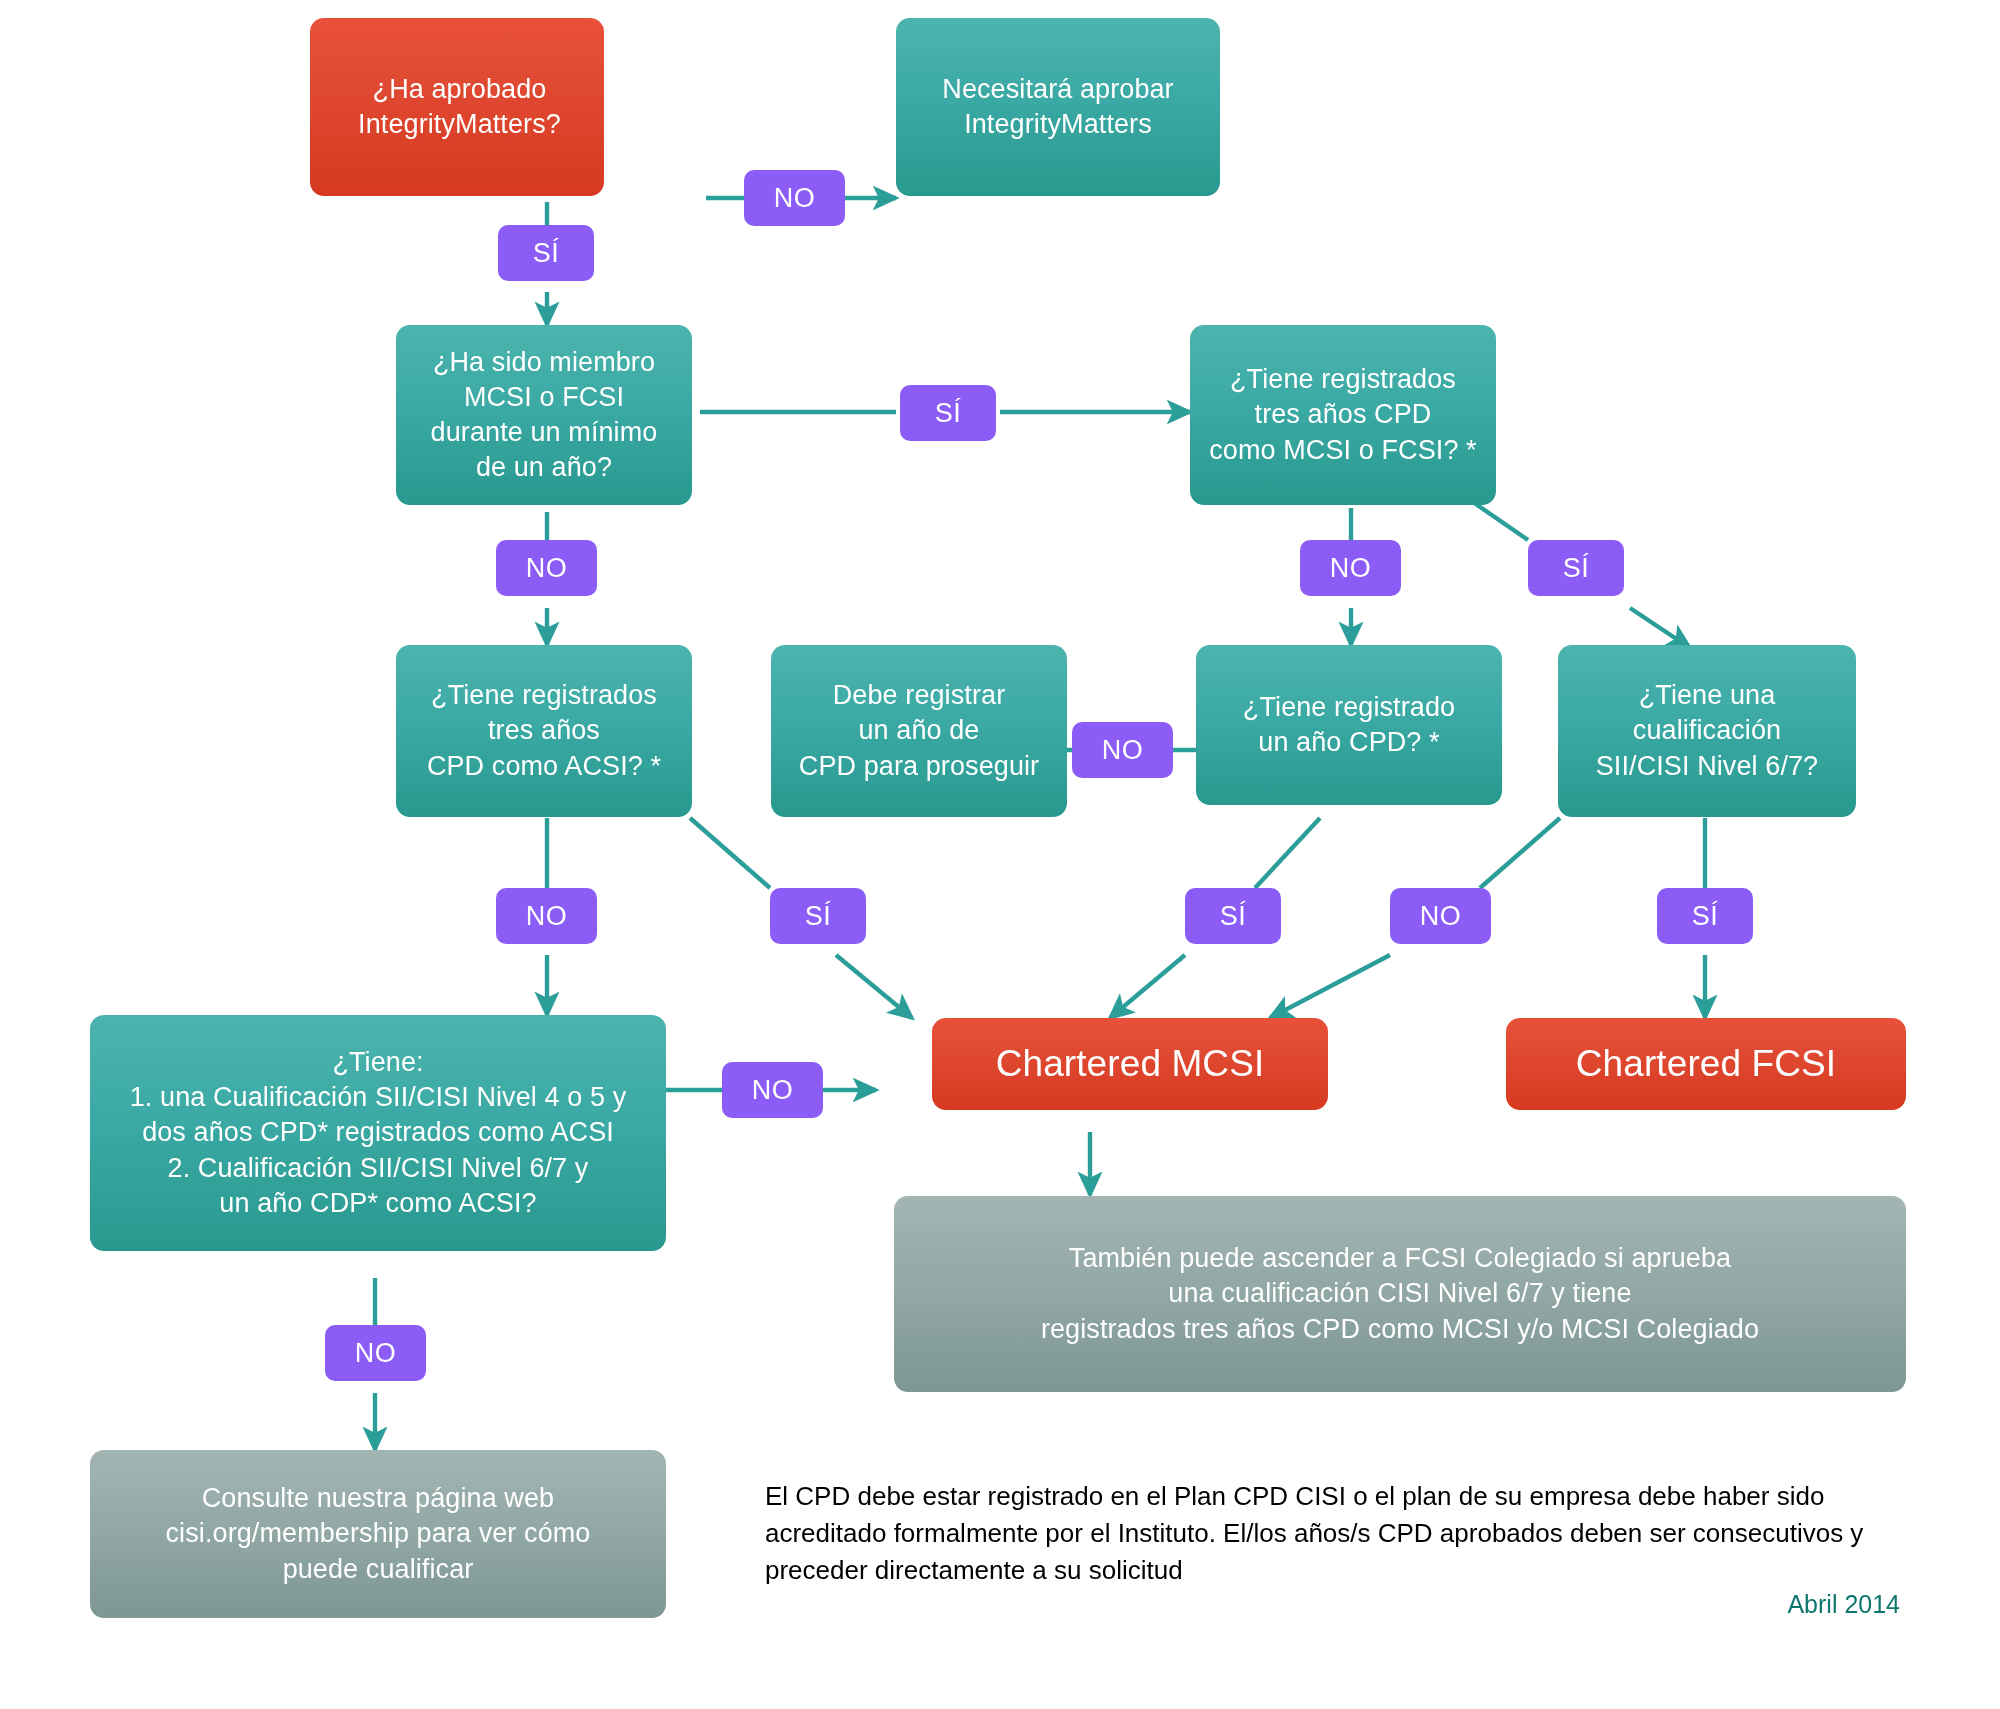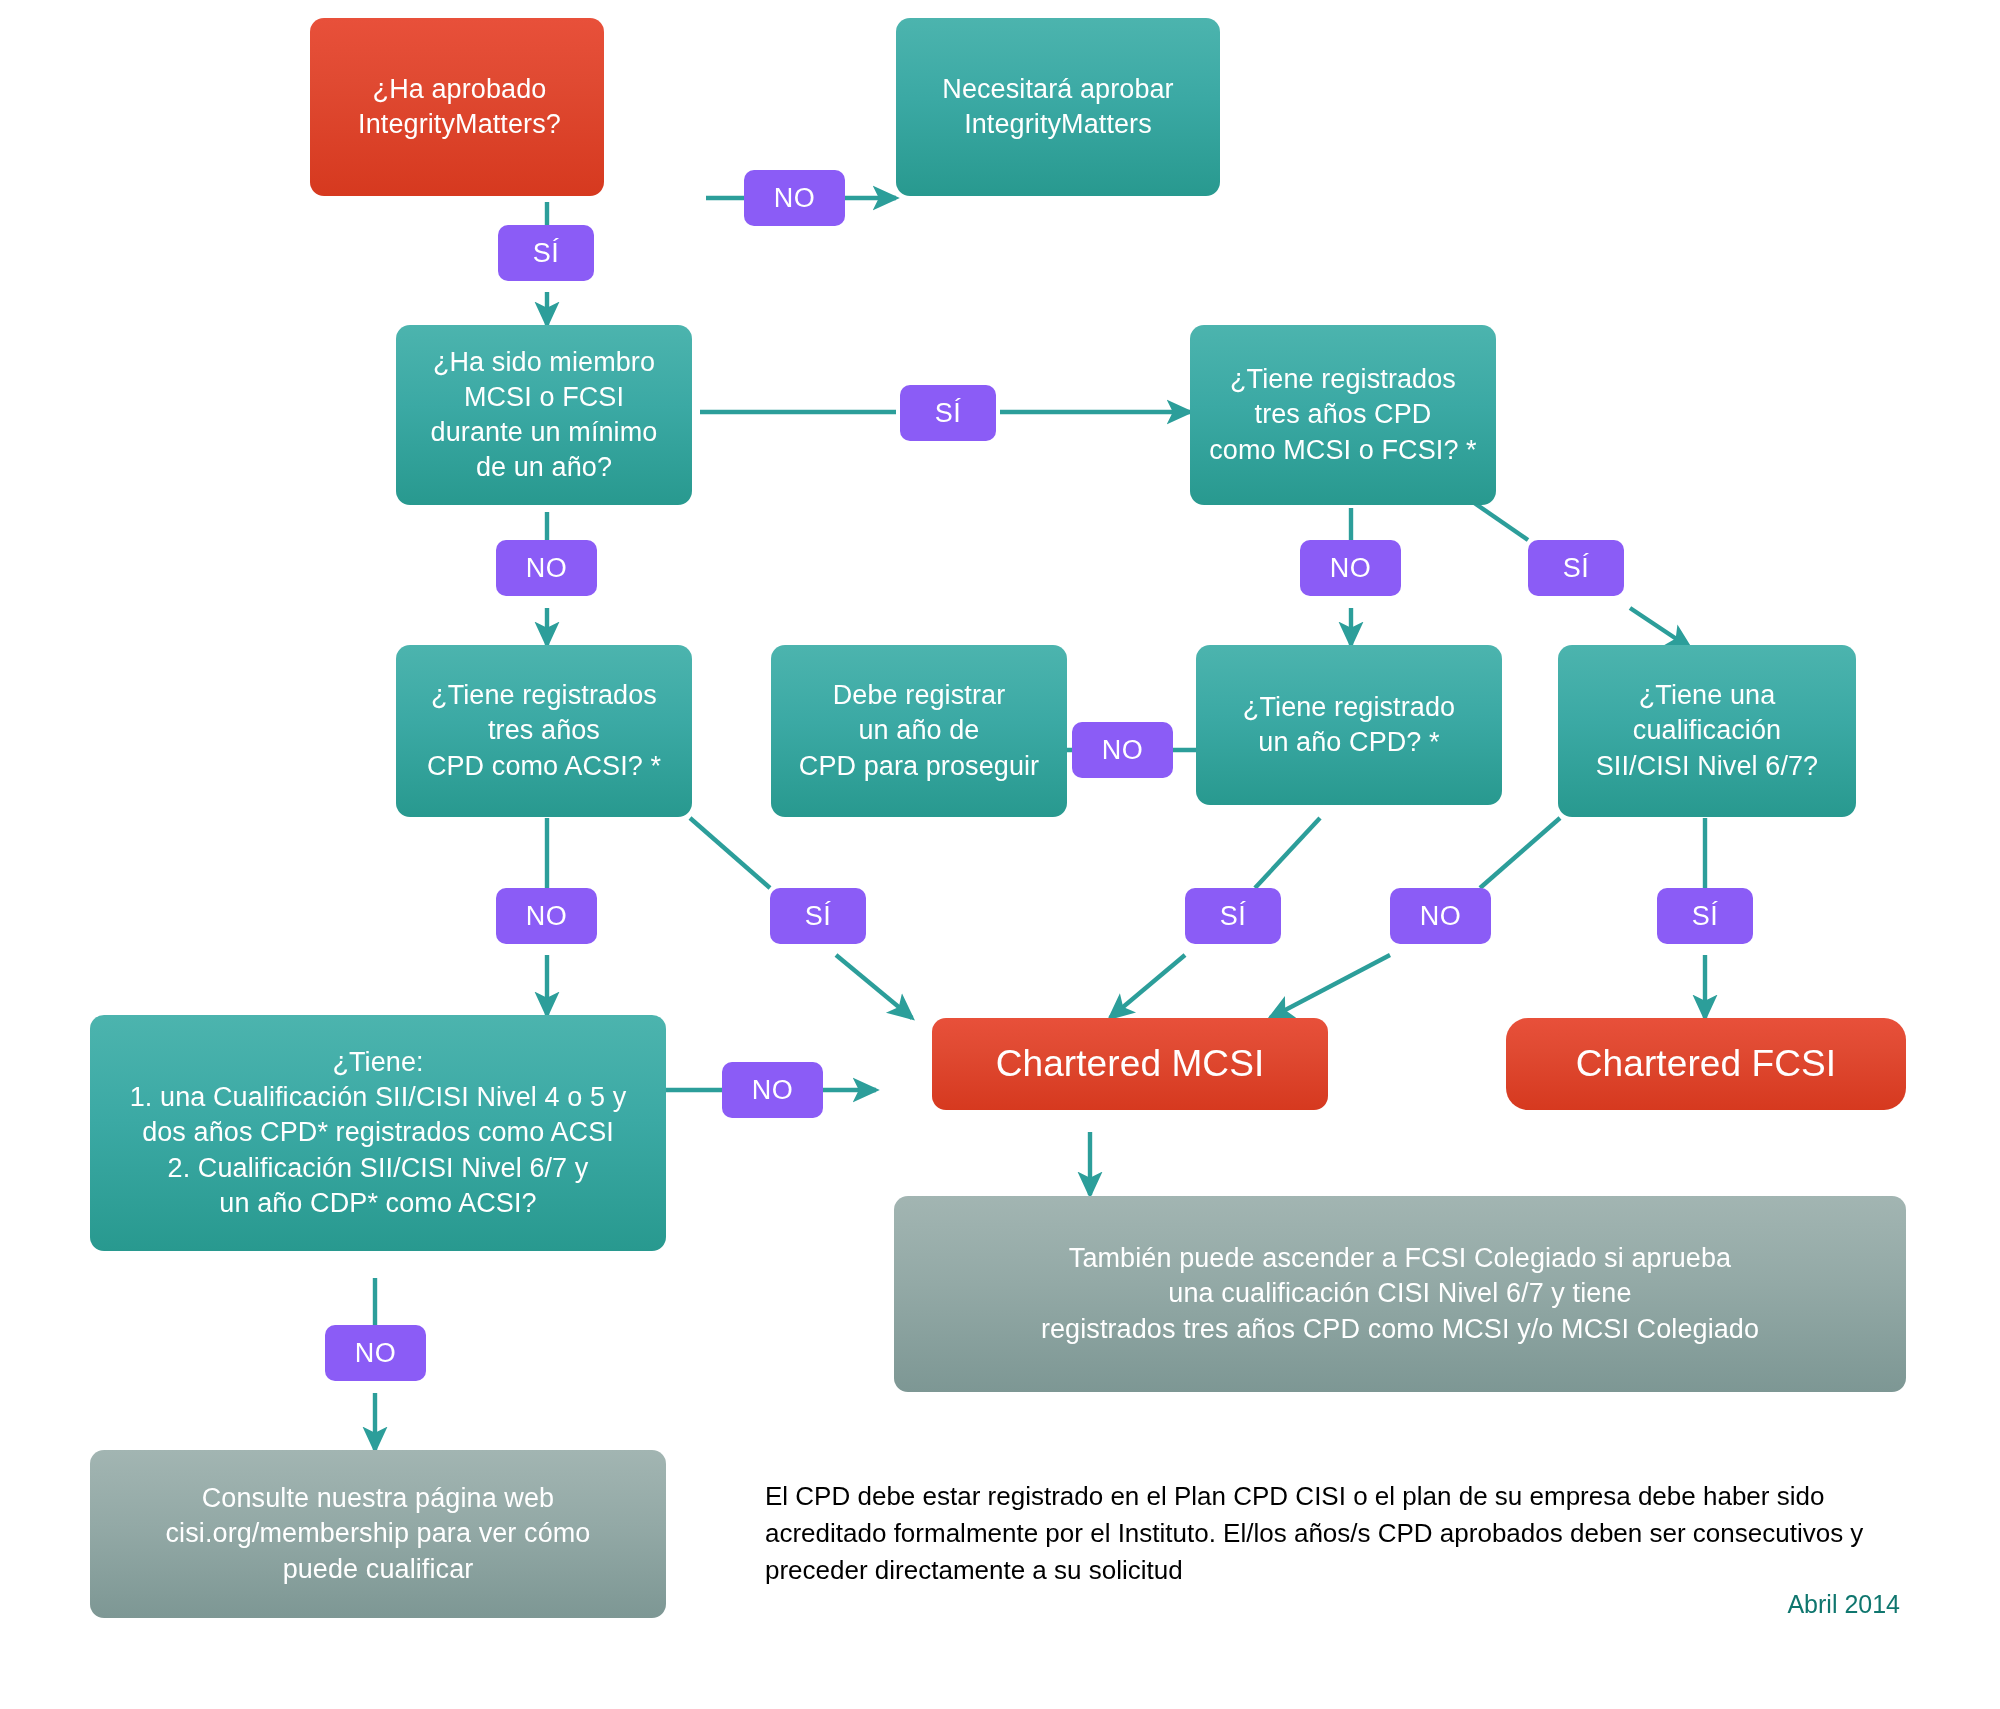--- a/index.html
+++ b/index.html
@@ -195,21 +195,21 @@
 1. una Cualificación SII/CISI Nivel 4 o 5 y
 dos años CPD* registrados como ACSI
 2. Cualificación SII/CISI Nivel 6/7 y
 un año CDP* como ACSI?</span>
   </div>
 
   <div class="node redbig" style="left:894px; top:1018px; width:396px; height:92px;margin-left:38px;">
     <span>Chartered MCSI</span>
   </div>
 
-  <div class="node redbig" style="left:1506px; top:1018px; width:400px; height:92px;border-radius:22px;">
+  <div class="node redbig" style="left:1506px; top:1018px; width:400px; height:92px;">
     <span>Chartered FCSI</span>
   </div>
 
   <div class="node gray" style="left:894px; top:1196px; width:1012px; height:196px;">
     <span>También puede ascender a FCSI Colegiado si aprueba
 una cualificación CISI Nivel 6/7 y tiene
 registrados tres años CPD como MCSI y/o MCSI Colegiado</span>
   </div>
 
   <div class="node gray" style="left:90px; top:1450px; width:576px; height:168px;">

